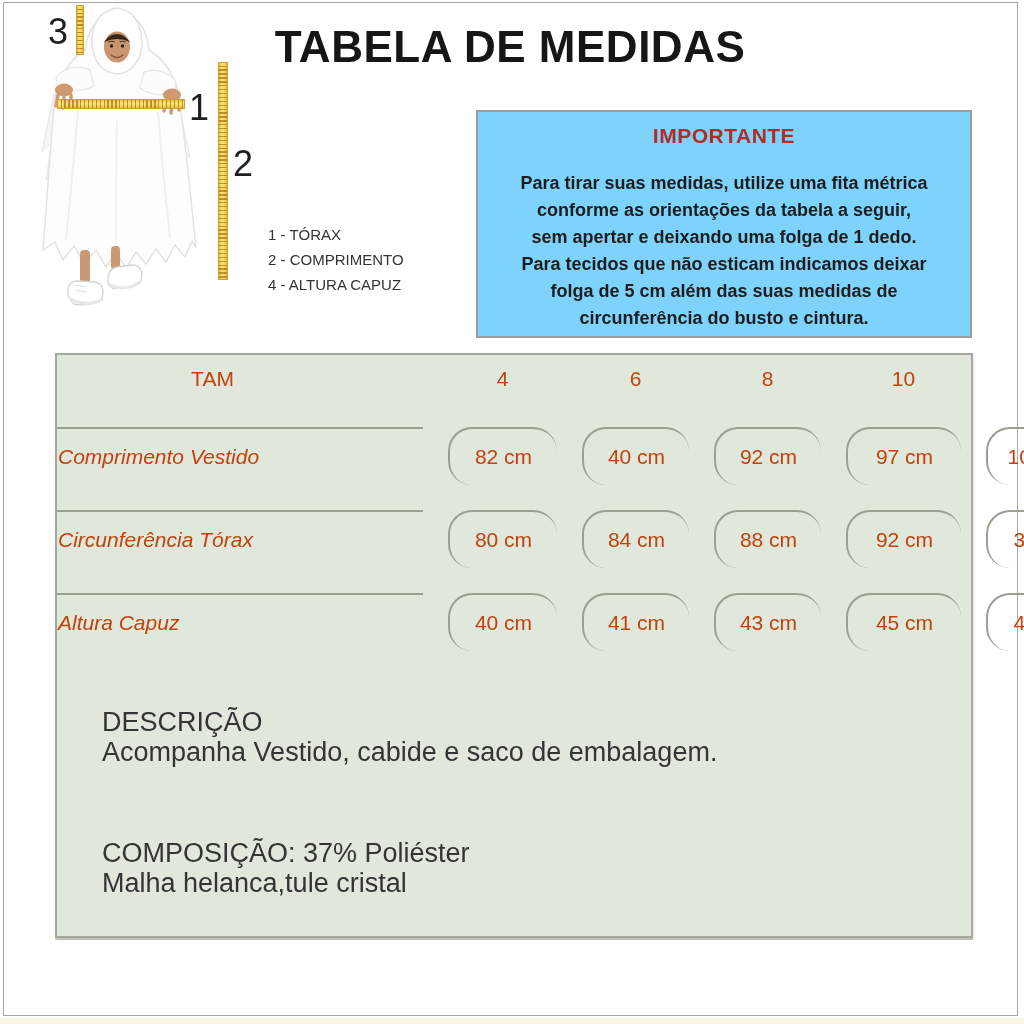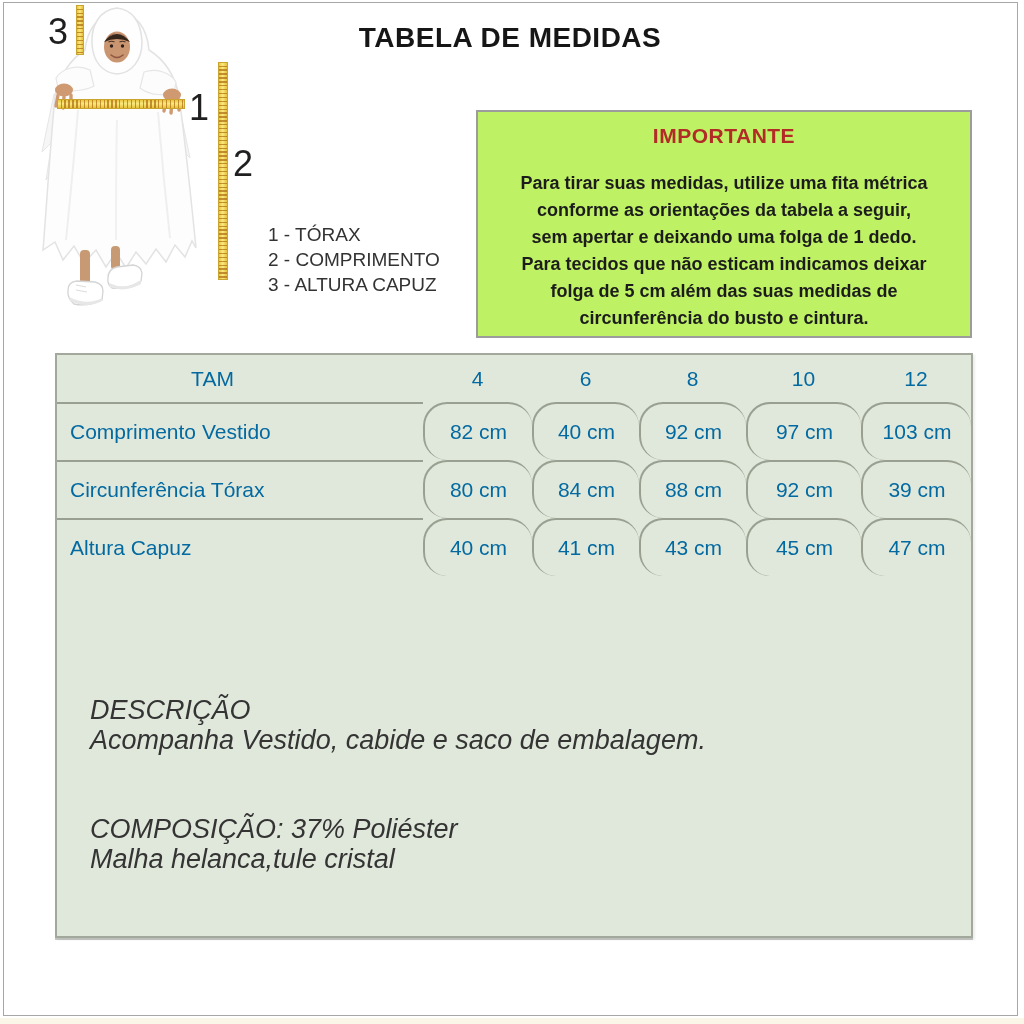--- a/index.html
+++ b/index.html
@@ -13,21 +13,21 @@
     position:absolute;left:3px;top:2px;width:1015px;height:1014px;
     border:1px solid #a7a7a7;background:#ffffff;box-sizing:border-box;
   }
   .bottom-strip{
     position:absolute;left:0;top:1018px;width:1024px;height:6px;
     background:#fbf7e8;
   }
   
   .main-title{
     position:absolute;left:250px;top:22px;width:520px;
-    text-align:center;font-size:28px;font-weight:bold;color:#161616;
+    text-align:center;font-size:44px;font-weight:bold;color:#161616;
     letter-spacing:0.5px;
   }
   
   .figure-wrap{position:absolute;left:8px;top:0;width:245px;height:315px;}
   .tape{
     position:absolute;box-sizing:border-box;border:1px solid #c9a530;z-index:3;
     background:
       repeating-linear-gradient(to bottom, rgba(173,106,22,0) 0 2.6px, rgba(173,106,22,.7) 2.6px 3.9px),
       linear-gradient(to right,#e8c63f,#f9e87e 45%,#e6c23a);
   }
@@ -41,59 +41,59 @@
   .tape-chest{left:57px;top:99px;width:128px;height:10px;}
   .marker{
     position:absolute;font-size:36px;color:#1f1f1f;z-index:4;line-height:1;
   }
   .marker-hood{left:48px;top:14px;}
   .marker-chest{left:189px;top:90px;}
   .marker-length{left:233px;top:146px;}
   
   .legend{
     position:absolute;left:268px;top:222px;
-    font-size:19px;line-height:25px;color:#333;
+    font-size:15px;line-height:25px;color:#333;
   }
   
   .importante-box{
     position:absolute;left:476px;top:110px;width:496px;height:228px;
-    border:2px solid #9c9c9c;box-sizing:border-box;background:#bef264;
+    border:2px solid #9c9c9c;box-sizing:border-box;background:#7dd3fc;
   }
   .importante-title{
     margin-top:12px;text-align:center;
     font-size:21px;font-weight:bold;color:#b22b26;letter-spacing:.5px;
   }
   .importante-body{
     margin-top:22px;padding:0 4px;text-align:center;white-space:pre-line;
     font-size:18px;font-weight:bold;line-height:27px;color:#1c1c1c;
   }
   
   .green-panel{
     position:absolute;left:55px;top:353px;width:918px;height:585px;
     background:#e0e8db;border:2px solid #a3a89d;box-sizing:border-box;
     box-shadow:0 2px 0 rgba(125,130,120,.45), 2px 2px 2px rgba(0,0,0,.07);
   }
   .size-table{
     position:absolute;left:0;top:0;width:914px;
     display:grid;
     grid-template-columns:366px 109px 107px 107px 115px 110px;
     grid-template-rows:47px 58px 58px 58px;
-    font-size:21px;color:#0369a1;
+    font-size:21px;color:#c2410c;gap:25px;
   }
   .cell{display:flex;align-items:center;justify-content:center;box-sizing:border-box;}
   .cell.hdr{font-size:21px;}
   .cell.tam{padding-right:55px;}
-  .cell.rowlabel{justify-content:flex-start;padding-left:13px;border-top:2px solid #99a092;}
+  .cell.rowlabel{justify-content:flex-start;padding-left:1px;border-top:2px solid #99a092;font-style:italic;}
   .cell.val{border-top:2px solid #99a092;border-left:2px solid #99a092;border-radius:24px;}
   
   .description{
     position:absolute;left:33px;top:310px;width:880px;
     font-size:27px;line-height:30px;color:#343434;white-space:pre-line;
   }
-  .description p{margin:0;white-space:pre-line;font-style:italic;}
+  .description p{margin:12px;white-space:pre-line;}
   .description .comp{margin-top:29px;}
 </style>
 </head>
 <body>
 
 <div class="page-frame"></div>
 <div class="bottom-strip"></div>
 
 <div class="main-title">TABELA DE MEDIDAS</div>
 
@@ -149,21 +149,21 @@
 <div class="tape tape-length"></div>
 <div class="tape h tape-chest"></div>
 
 <div class="marker marker-hood">3</div>
 <div class="marker marker-chest">1</div>
 <div class="marker marker-length">2</div>
 
 <div class="legend">
   <div>1 - TÓRAX</div>
   <div>2 - COMPRIMENTO</div>
-  <div>3 - ALTURA CAPUZ</div>
+  <div>4 - ALTURA CAPUZ</div>
 </div>
 
 <div class="importante-box">
   <div class="importante-title">IMPORTANTE</div>
   <div class="importante-body">Para tirar suas medidas, utilize uma fita métrica
 conforme as orientações da tabela a seguir,
 sem apertar e deixando uma folga de 1 dedo.
 Para tecidos que não esticam indicamos deixar
 folga de 5 cm além das suas medidas de
 circunferência do busto e cintura.</div>

